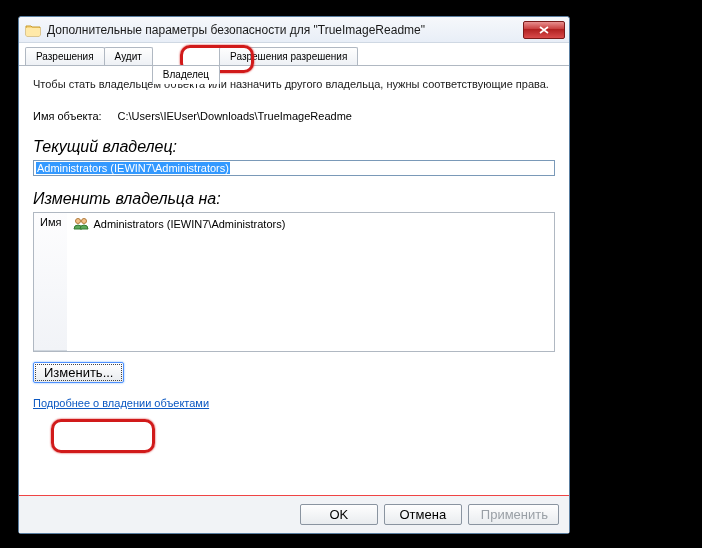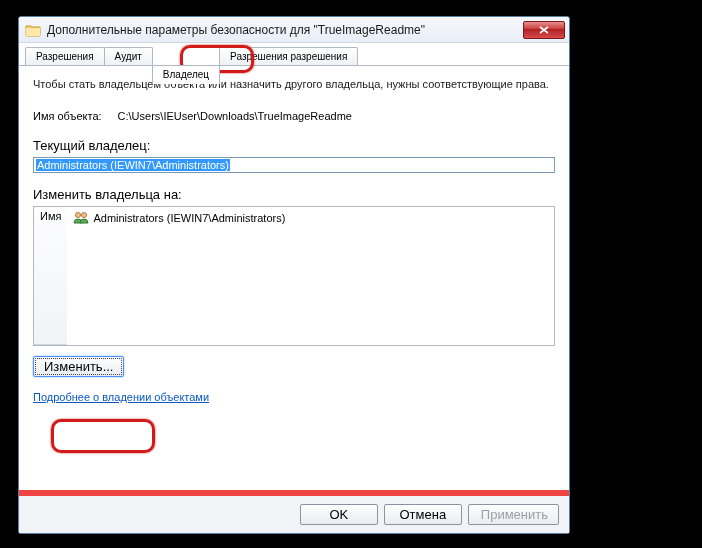--- a/index.html
+++ b/index.html
@@ -105,22 +105,23 @@
     padding: 12px 14px 8px 14px;
     display: flex;
     flex-direction: column;
   }
   .intro {
     font-size: 11px;
     color: #1a1a1a;
     margin-bottom: 20px;
   }
   .row-label {
-    font-size: 13px;
+    font-size: 16px;
     margin-bottom: 4px;
+    font-style: italic;
   }
   .obj-row {
     display: flex;
     gap: 16px;
     margin-bottom: 16px;
   }
   .obj-path { font-size: 11px; }
   .owner-field {
     border: 1px solid #7a99b8;
     background: #fff;
@@ -195,21 +196,21 @@
     height: 34px;
   }
   .link {
     color: #0b58c2;
     text-decoration: underline;
     font-size: 11px;
     margin-top: 14px;
     display: inline-block;
   }
   .footer {
-    border-top: 6px solid #ef4444;
+    border-top: 1px solid #ef4444;
     background: #f1f3f6;
     padding: 8px 10px;
     display: flex;
     justify-content: flex-end;
     gap: 6px;
   }
 </style>
 </head>
 <body>
 

